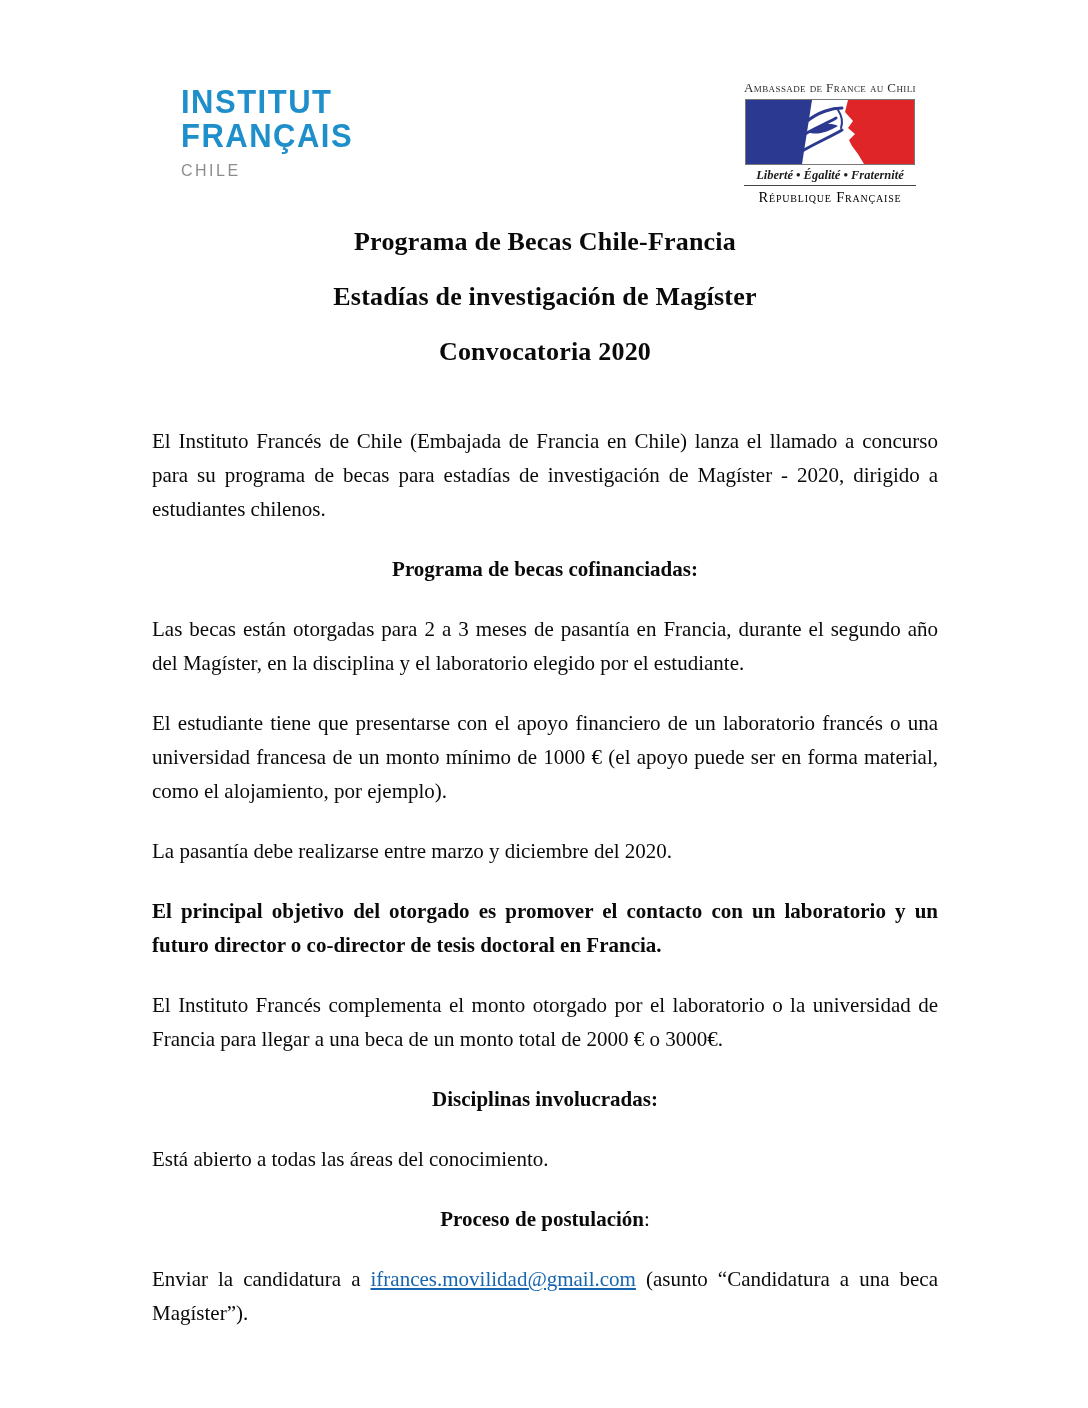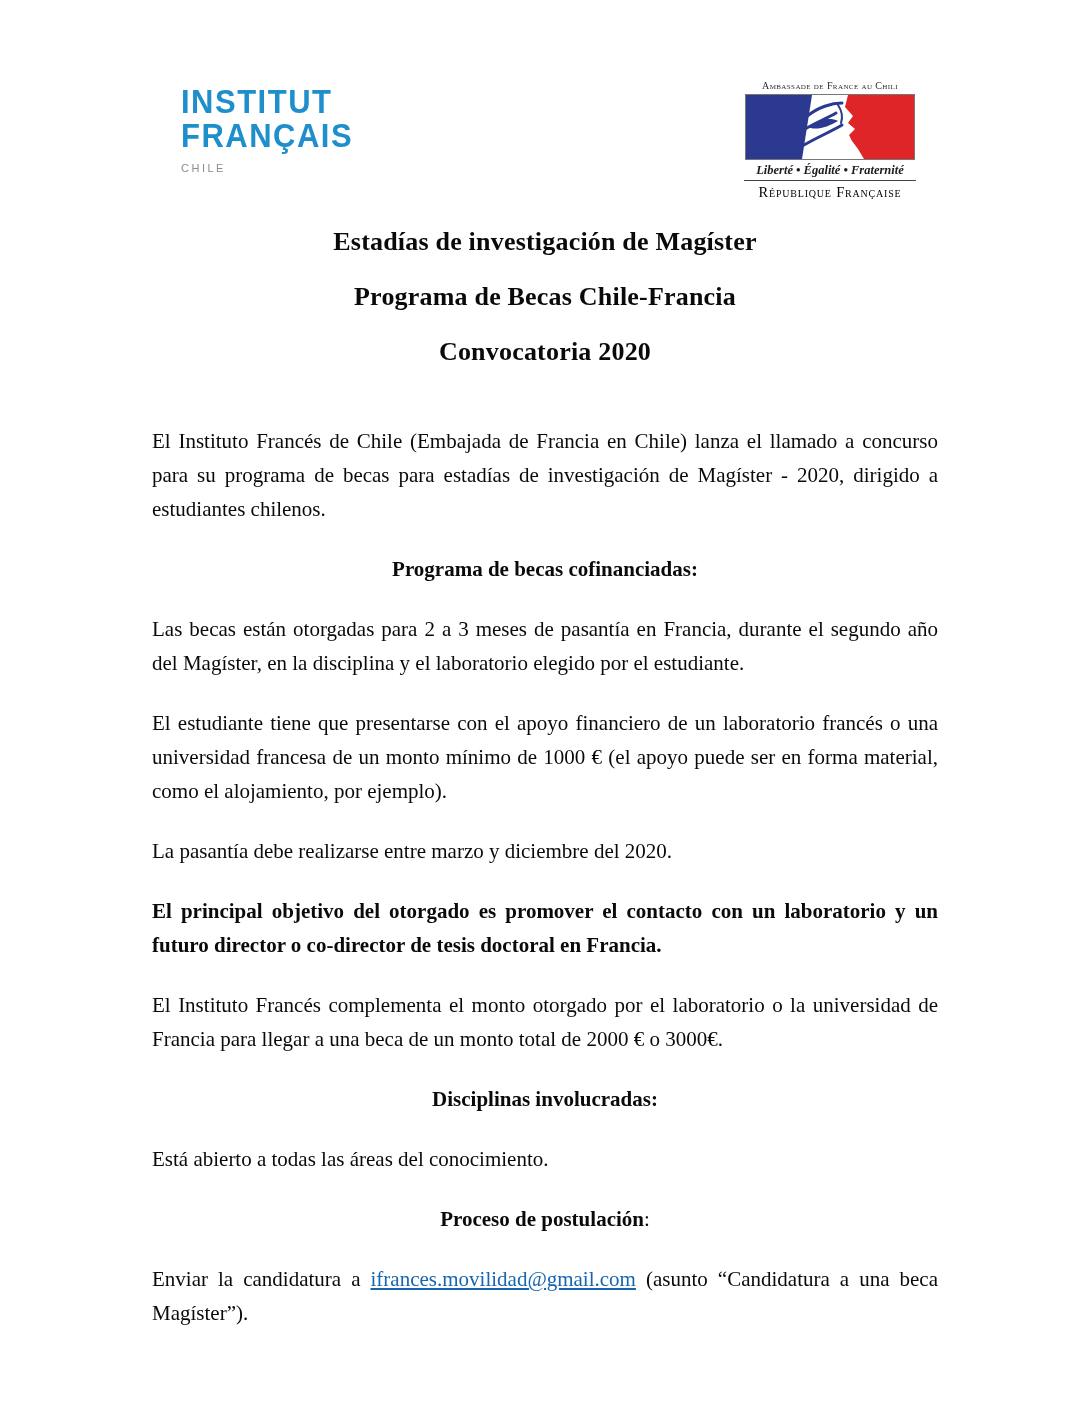--- a/index.html
+++ b/index.html
@@ -23,32 +23,32 @@
     font-weight:700;
     font-size:31px;
     letter-spacing:1.5px;
     color:var(--institut-blue,#1E8FCA);
     transform:scaleY(1.05);
     transform-origin:top left;
   }
   .if-logo .if-line + .if-line{margin-top:3px;}
   .if-logo .if-sub{
     margin-top:12px;
-    font-size:11px;
+    font-size:16px;
     letter-spacing:2.5px;
     color:var(--chile-gray,#8D8D8D);
     font-weight:400;
   }
   .emb-logo{
     position:absolute;left:744px;top:80px;width:172px;
     text-align:center;
     font-family:"Liberation Serif", serif;
   }
   .emb-top{
-    font-size:10px;
+    font-size:13px;
     font-variant:small-caps;
     letter-spacing:0.4px;
     color:#2b2b2b;
     white-space:nowrap;
     margin-bottom:3px;
   }
   .emb-flag{
     width:168px;height:64px;
     border:1px solid #777;
     display:block;margin:0 auto;
@@ -125,22 +125,22 @@
         <path d="M62,32 C74,24 84,22 92,26 C82,32 70,36 62,32 Z" fill="var(--flag-blue,#2B3990)"></path>
         <path d="M92,10 C96,16 97,22 95,28" fill="none" stroke="var(--flag-blue,#2B3990)" stroke-width="2" stroke-linecap="round"></path>
       </svg>
       <div class="emb-motto">Liberté • Égalité • Fraternité</div>
       <div class="emb-bottom">République Française</div>
     </div>
 
   </div>
 
   <div class="title-block">
+    <div class="title-line">Programa de Becas Chile-Francia</div>
     <div class="title-line">Estadías de investigación de Magíster</div>
-    <div class="title-line">Programa de Becas Chile-Francia</div>
     <div class="title-line">Convocatoria 2020</div>
   </div>
 
   <div class="body-block">
     <p>El Instituto Francés de Chile (Embajada de Francia en Chile) lanza el llamado a concurso para su programa de becas para estadías de investigación de Magíster - 2020, dirigido a estudiantes chilenos.</p>
     <p class="heading">Programa de becas cofinanciadas:</p>
     <p>Las becas están otorgadas para 2 a 3 meses de pasantía en Francia, durante el segundo año del Magíster, en la disciplina y el laboratorio elegido por el estudiante.</p>
     <p>El estudiante tiene que presentarse con el apoyo financiero de un laboratorio francés o una universidad francesa de un monto mínimo de 1000 € (el apoyo puede ser en forma material, como el alojamiento, por ejemplo).</p>
     <p>La pasantía debe realizarse entre marzo y diciembre del 2020.</p>
     <p class="bold">El principal objetivo del otorgado es promover el contacto con un laboratorio y un futuro director o co-director de tesis doctoral en Francia.</p>

